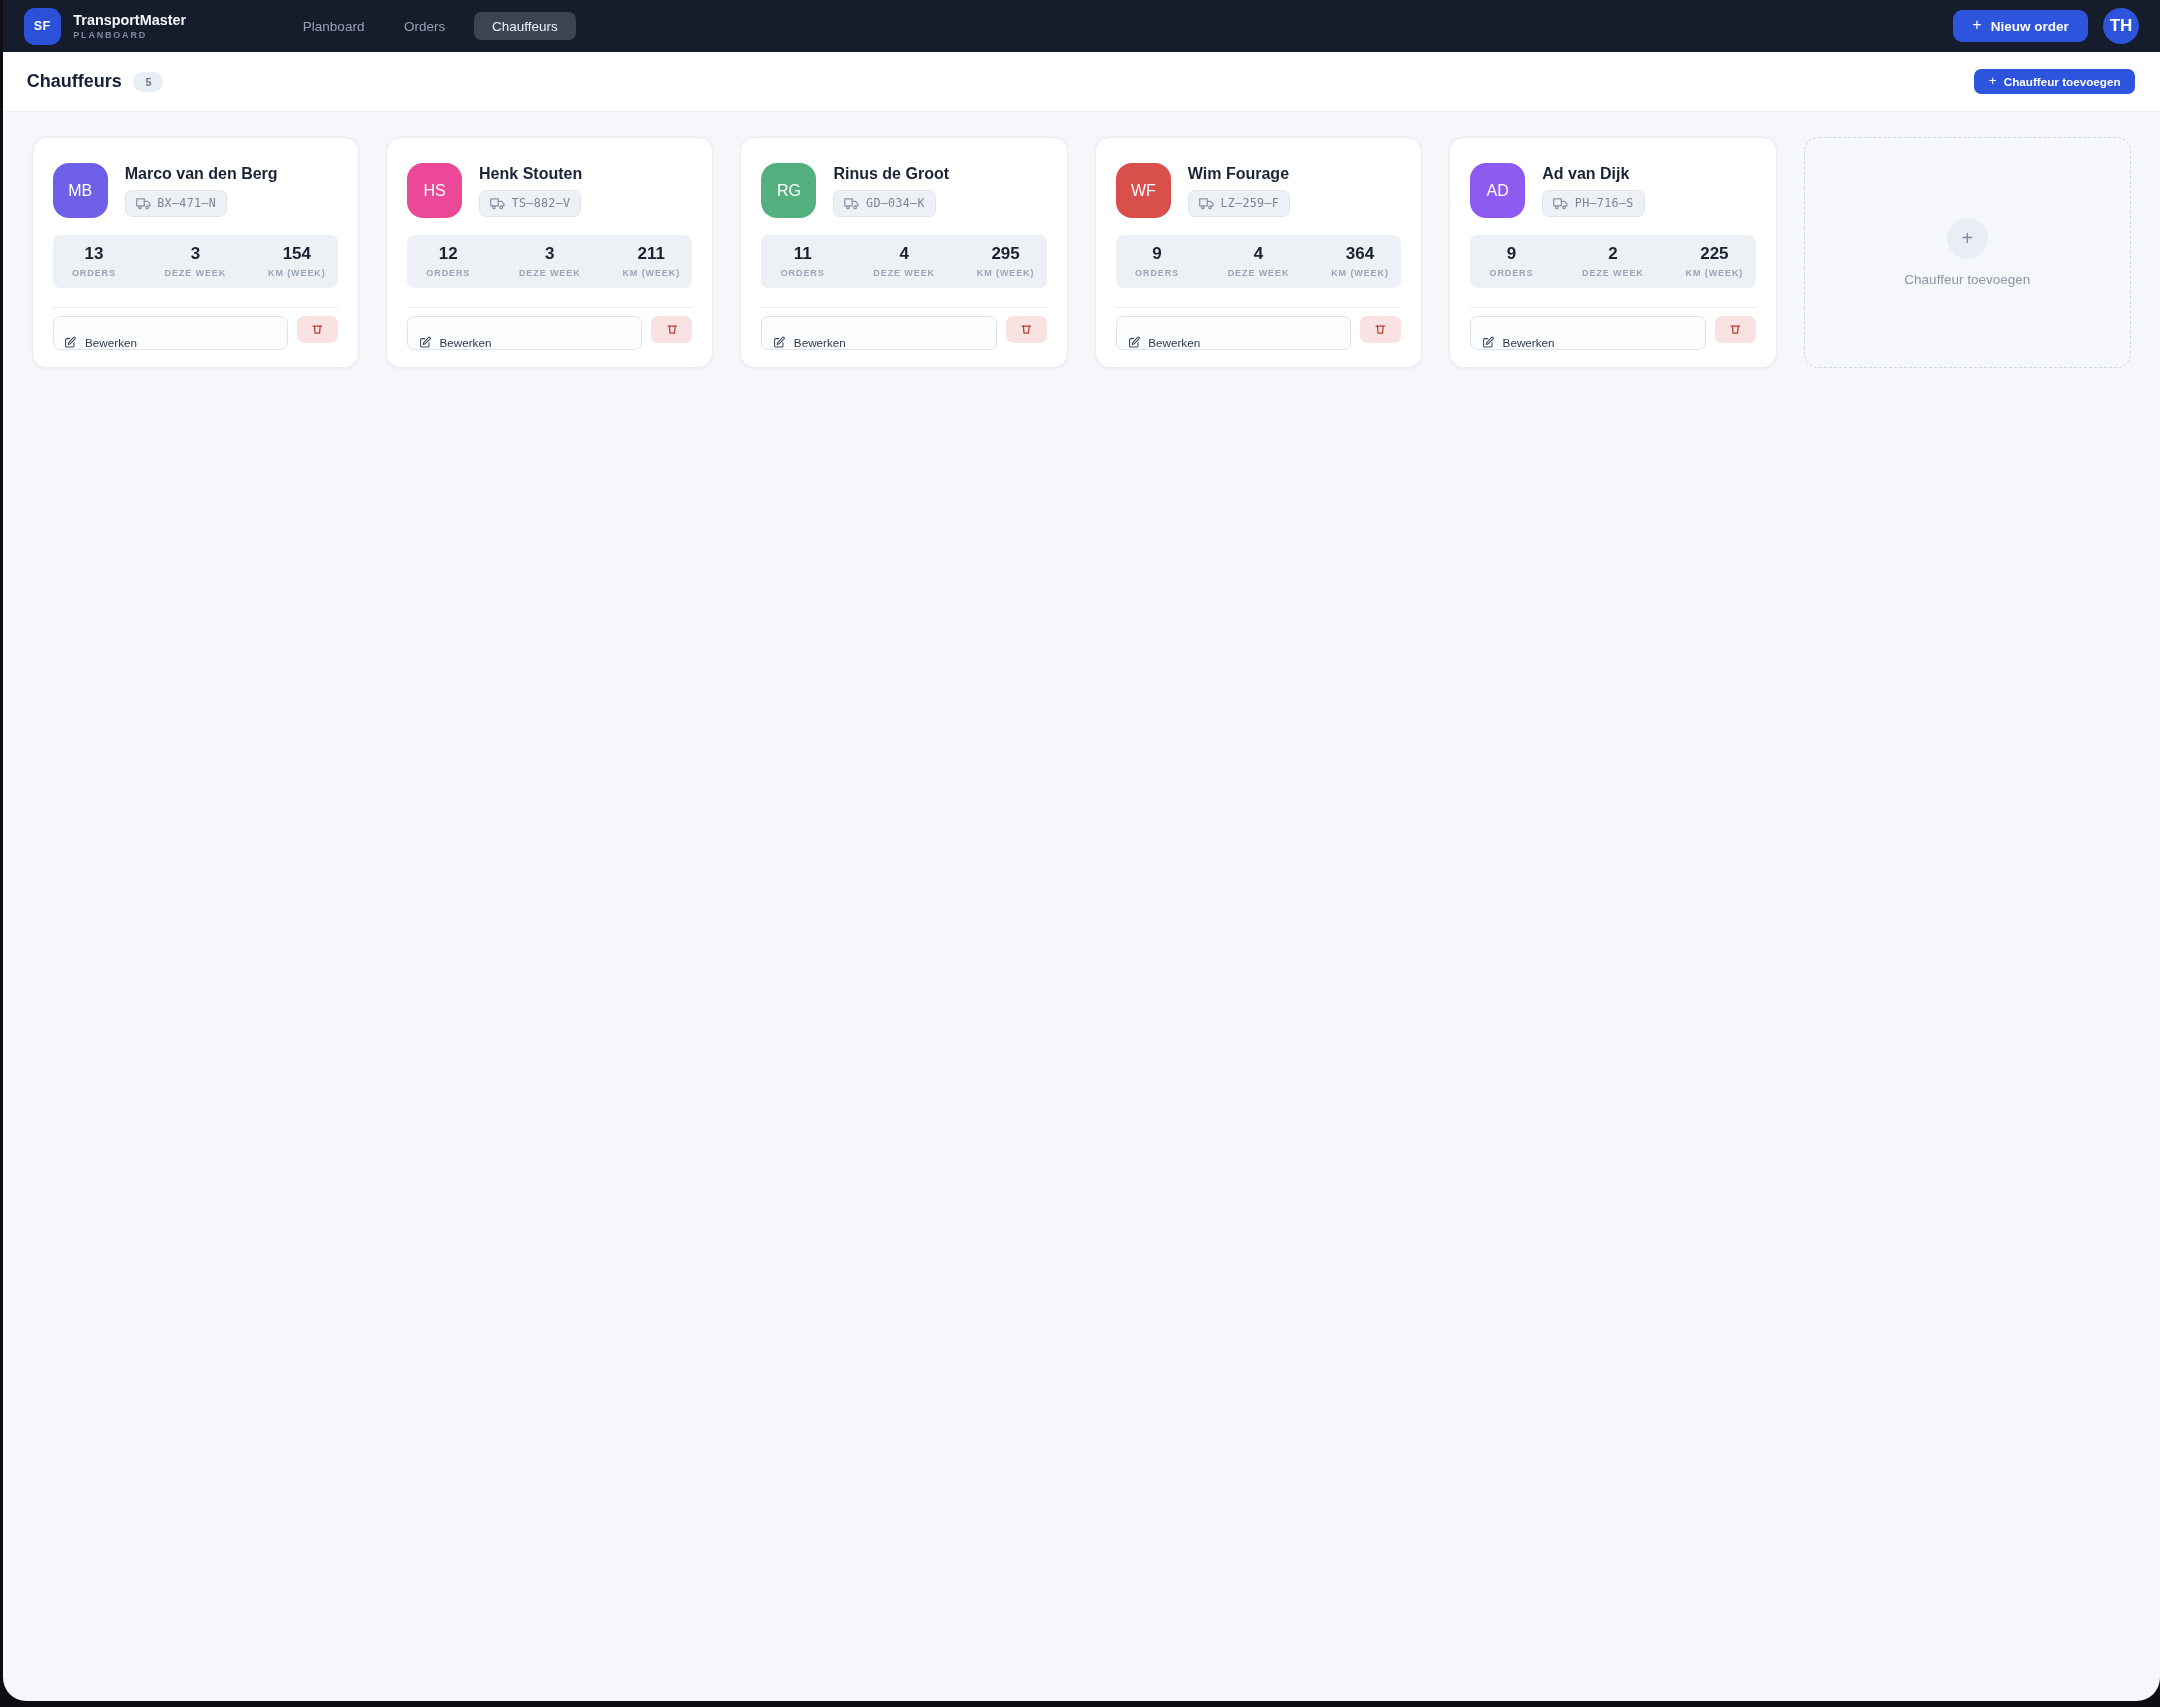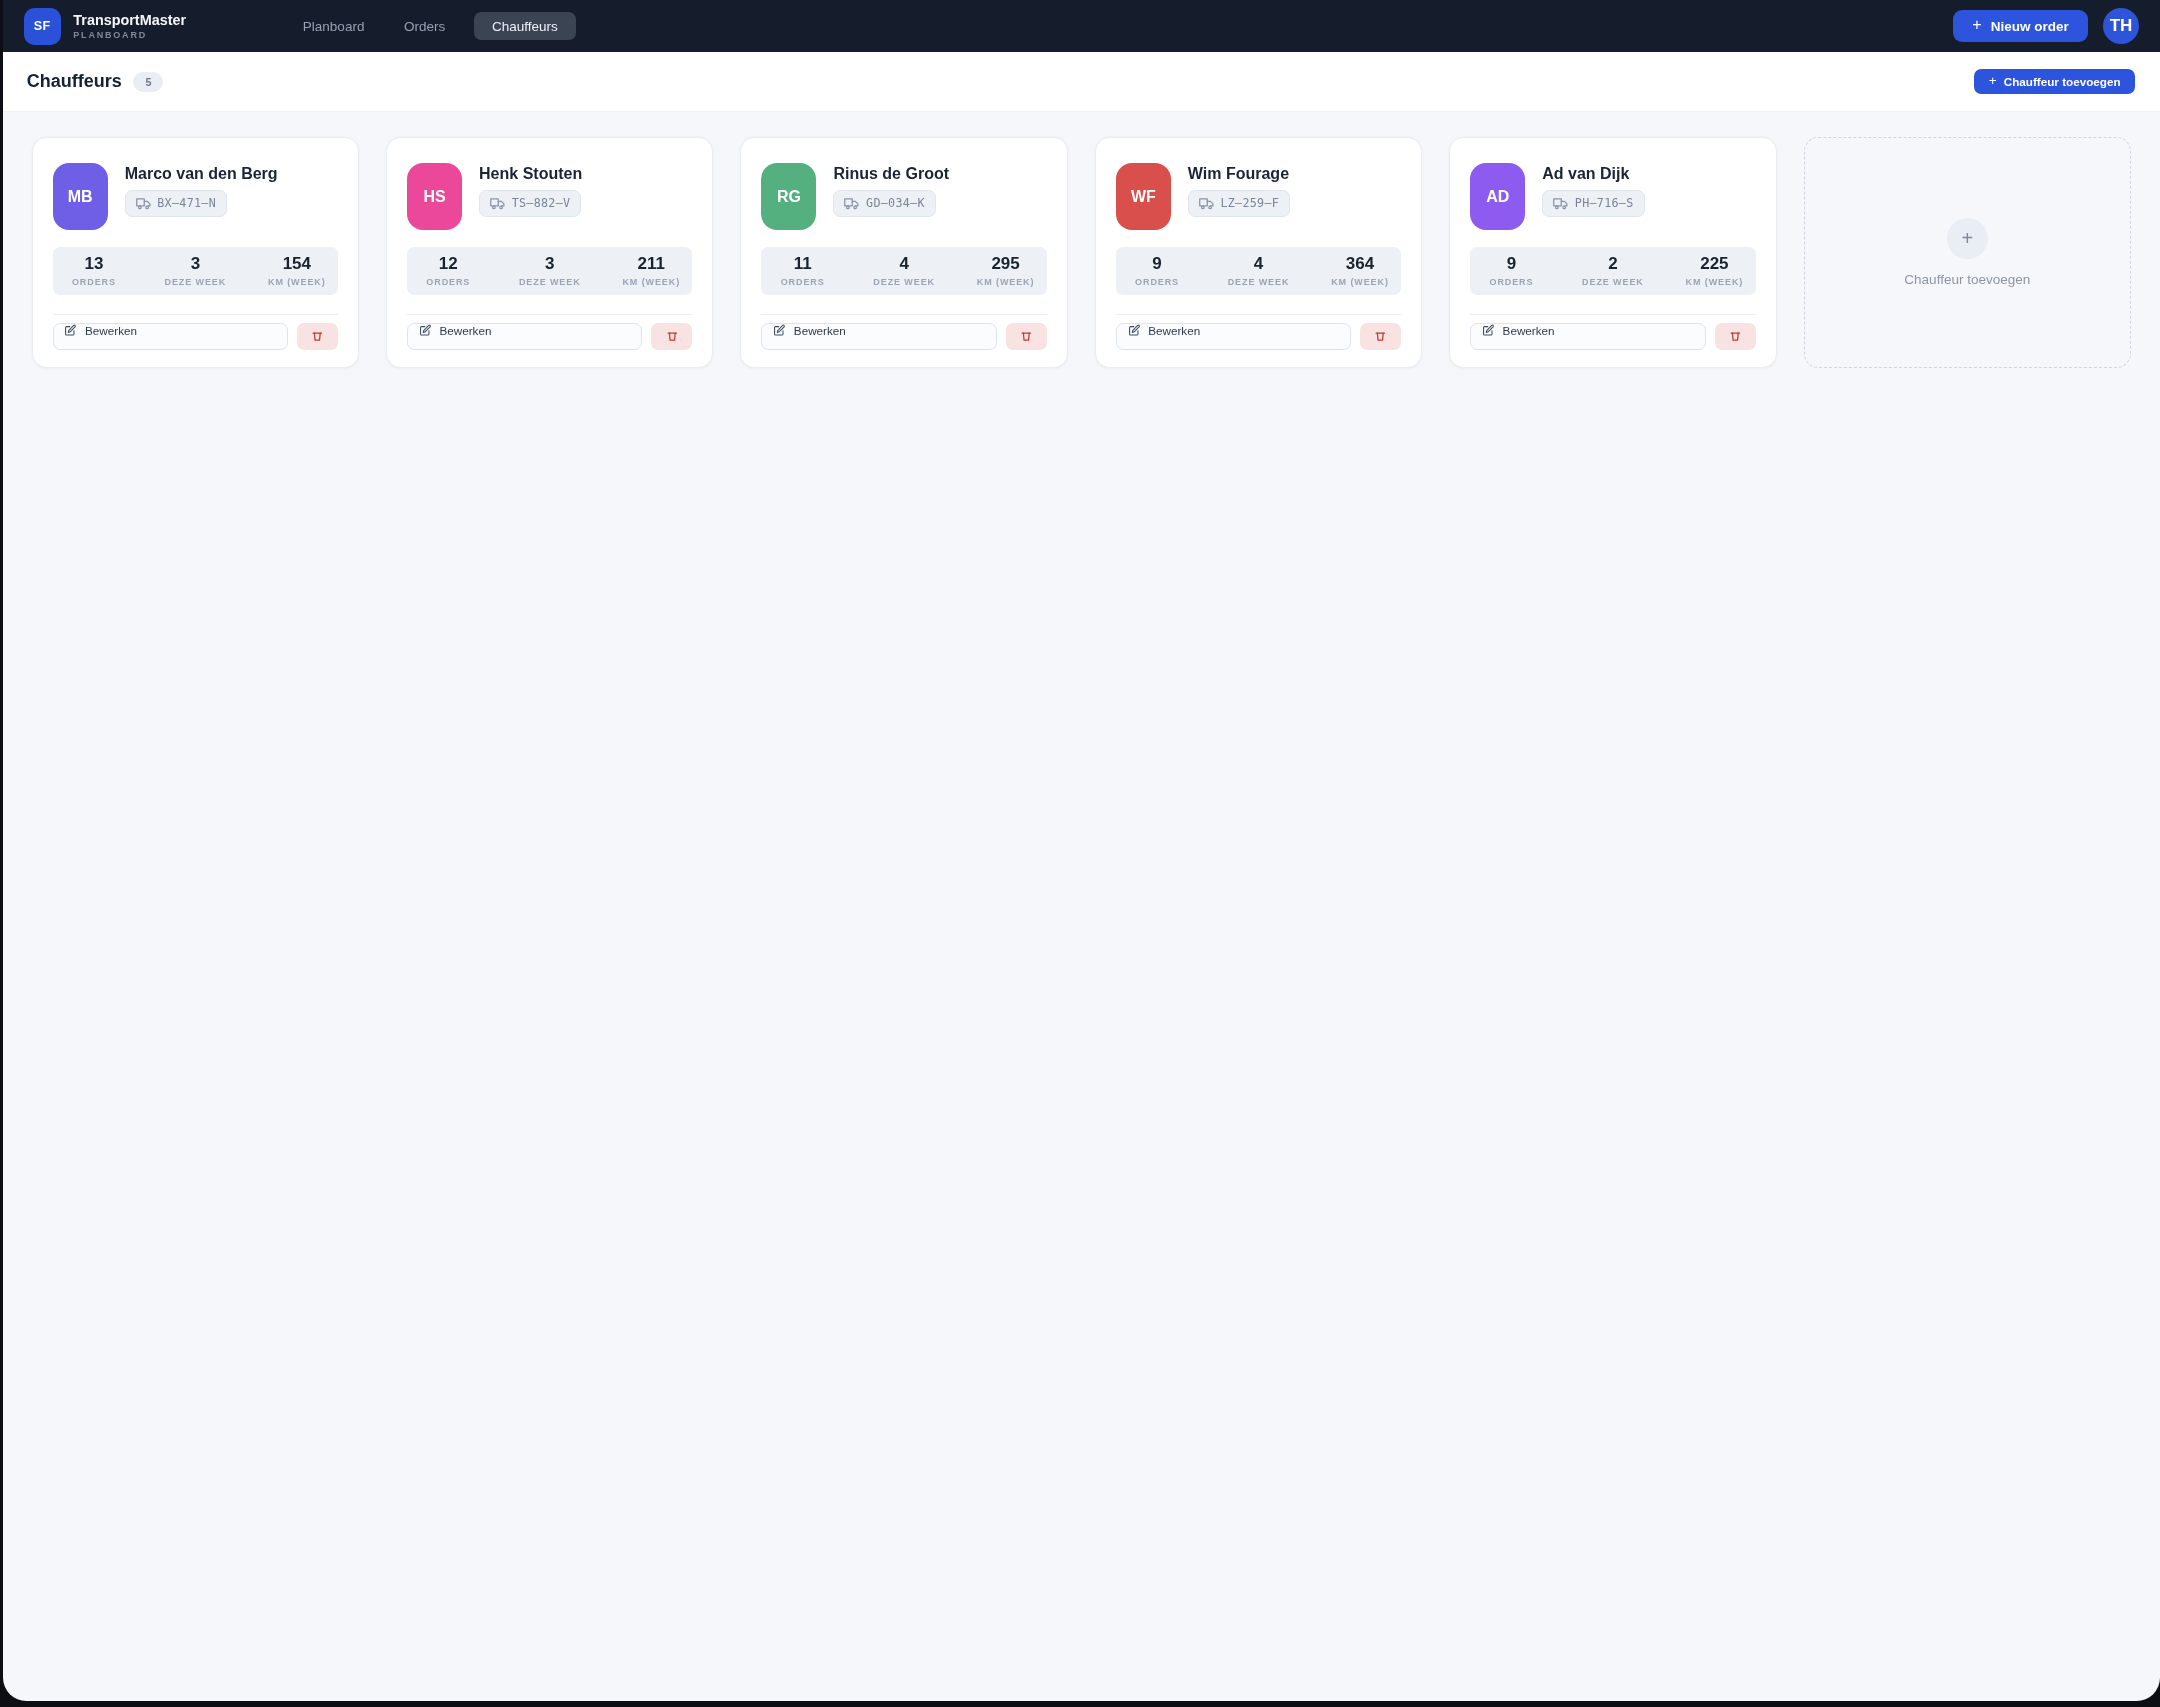--- a/index.html
+++ b/index.html
@@ -102,22 +102,22 @@
     background: #fff;
     border: 0.9px solid #e9edf2;
     border-radius: 14.4px;
     box-shadow: 0 0.9px 2.7px rgba(20,30,55,.05);
     height: 231px;
     padding: 25px 20px 17px;
     display: flex; flex-direction: column;
   }
   .card-top { display: flex; gap: 17px; }
   .avatar {
-    width: 55px; height: 67px; border-radius: 16px;
-    color: #fff; font-size: 16px; font-weight: 700;
+    width: 55px; height: 55px; border-radius: 16px;
+    color: #fff; font-size: 16px; font-weight: 400;
     display: flex; align-items: center; justify-content: center;
     flex: 0 0 auto;
   }
   .driver-name { font-size: 16px; font-weight: 700; color: #1a2436; margin-top: 1.8px; white-space: nowrap; }
   .plate-badge {
     margin-top: 7.2px;
     display: inline-flex; align-items: center; gap: 6.3px;
     height: 27px; padding: 0 10px;
     background: #edf1f6; border: 0.9px solid #dfe5ee; border-radius: 7.2px;
     color: #7b8497;
@@ -129,22 +129,22 @@
     background: #edf1f6; border-radius: 7px;
     height: 62px;
     display: flex; align-items: center; gap: 19px;
   }
   .stat { flex: 1; text-align: center; }
   .stat-value { font-size: 17px; font-weight: 700; color: #19222f; line-height: 1.1; }
   .stat-label { margin-top: 3.6px; font-size: 9px; font-weight: 600; color: #9aa4b5; letter-spacing: 0.9px; }
   .card-divider { margin-top: 19px; border: none; border-top: 0.9px solid #e9edf0; }
   .card-actions { margin-top: 8px; display: flex; gap: 9px; }
   .btn-edit {
-    flex: 1; height: 27px;
-    display: inline-flex; align-items: flex-start;
+    flex: 1; height: 34px;
+    display: inline-flex; align-items: flex-end;
     gap: 8px; padding: 0 10.8px;
     background: #fbfcfe; border: 0.9px solid #dde3ed; border-radius: 7.2px;
     color: #2f3a4e; font-size: 11.7px; font-weight: 500;
     font-family: "Liberation Sans", sans-serif;
     cursor: pointer;
   }
   .btn-trash {
     width: 41px; height: 27px;
     background: #f9e3e2; border: none; border-radius: 7.2px;
     display: inline-flex; align-items: center; justify-content: center;

